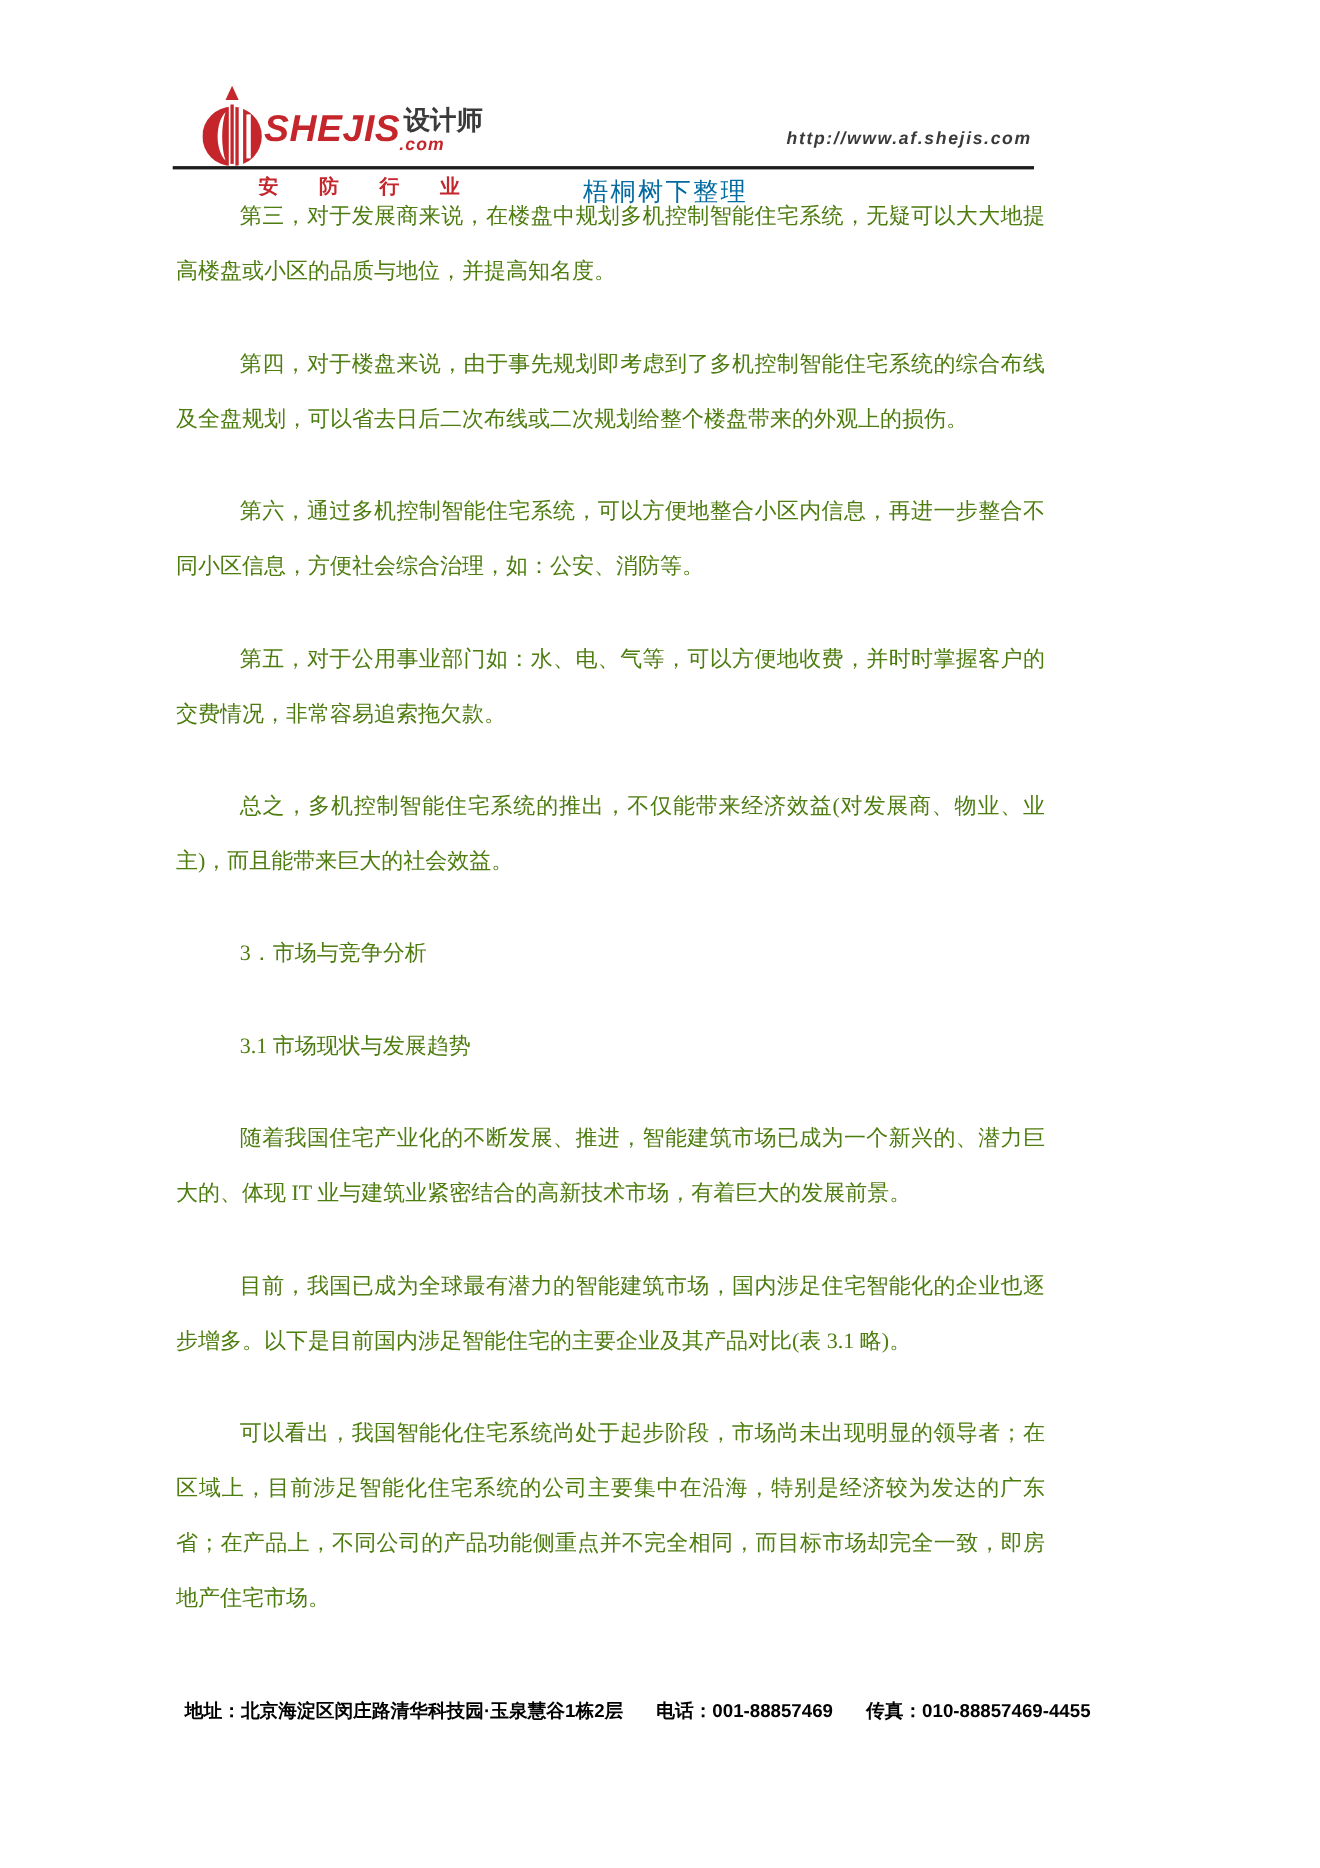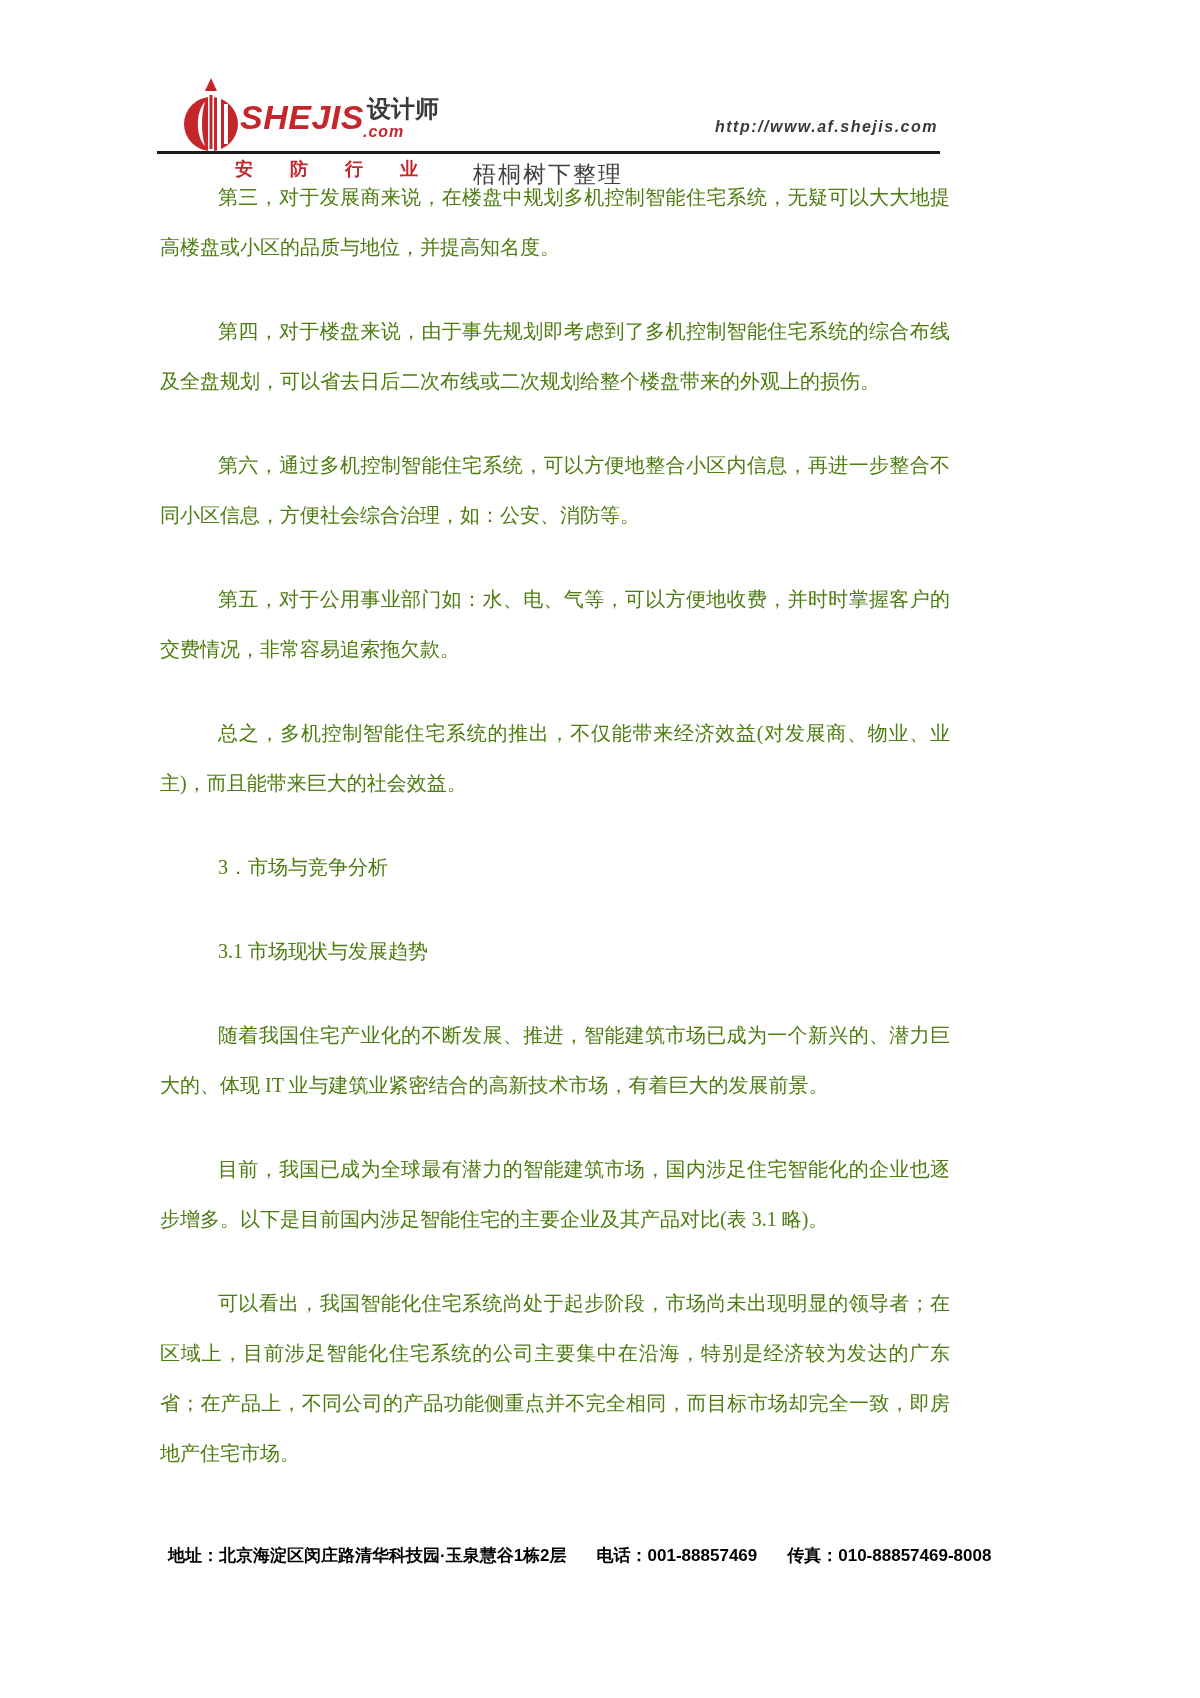--- a/index.html
+++ b/index.html
@@ -44,22 +44,22 @@
     font-size:16px; letter-spacing:1.5px; color:#3a3a3a;
     white-space:nowrap;
   }
   .rule {
     position:absolute; left:157px; top:151px;
     width:783px; height:3px; background:#1c1c1c;
   }
 
   
   .watermark {
-    position:absolute; left:473px; top:159px;
-    font-size:23px; color:#404040; letter-spacing:2px;
+    position:absolute; left:530px; top:159px;
+    font-size:23px; color:#0369a1; letter-spacing:2px;
     white-space:nowrap;
   }
 
   
   .body-text {
     position:absolute; left:160px; top:172px; width:790px;
     font-size:20px; line-height:50px; color:#4d7c0f;
     text-align:justify;
   }
   .body-text p { margin:0 0 34px 0; text-indent:58px; }
@@ -112,16 +112,16 @@
     <p>3．市场与竞争分析</p>
     <p>3.1 市场现状与发展趋势</p>
     <p>随着我国住宅产业化的不断发展、推进，智能建筑市场已成为一个新兴的、潜力巨大的、体现 IT 业与建筑业紧密结合的高新技术市场，有着巨大的发展前景。</p>
     <p>目前，我国已成为全球最有潜力的智能建筑市场，国内涉足住宅智能化的企业也逐步增多。以下是目前国内涉足智能住宅的主要企业及其产品对比(表 3.1 略)。</p>
     <p>可以看出，我国智能化住宅系统尚处于起步阶段，市场尚未出现明显的领导者；在区域上，目前涉足智能化住宅系统的公司主要集中在沿海，特别是经济较为发达的广东省；在产品上，不同公司的产品功能侧重点并不完全相同，而目标市场却完全一致，即房地产住宅市场。</p>
   </div>
 
   <div class="footer">
     <span>地址：北京海淀区闵庄路清华科技园·玉泉慧谷1栋2层</span>
     <span>电话：001-88857469</span>
-    <span>传真：010-88857469-8008</span>
+    <span>传真：010-88857469-4455</span>
   </div>
 
 </div>
 
 </body></html>

